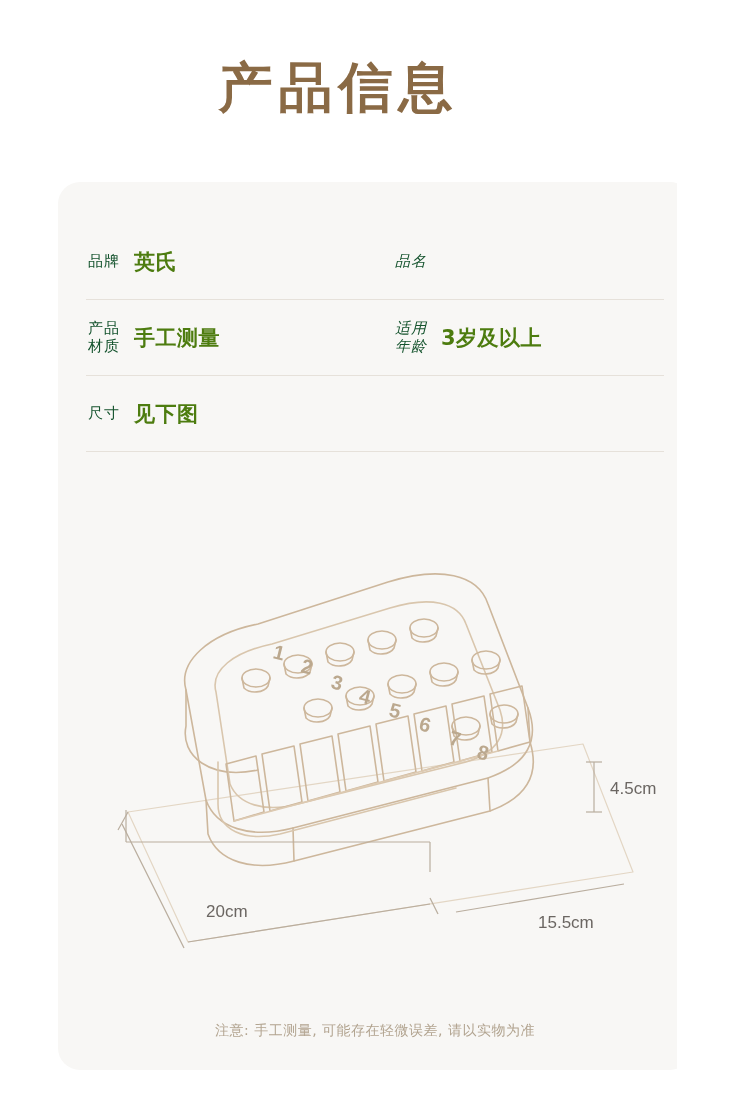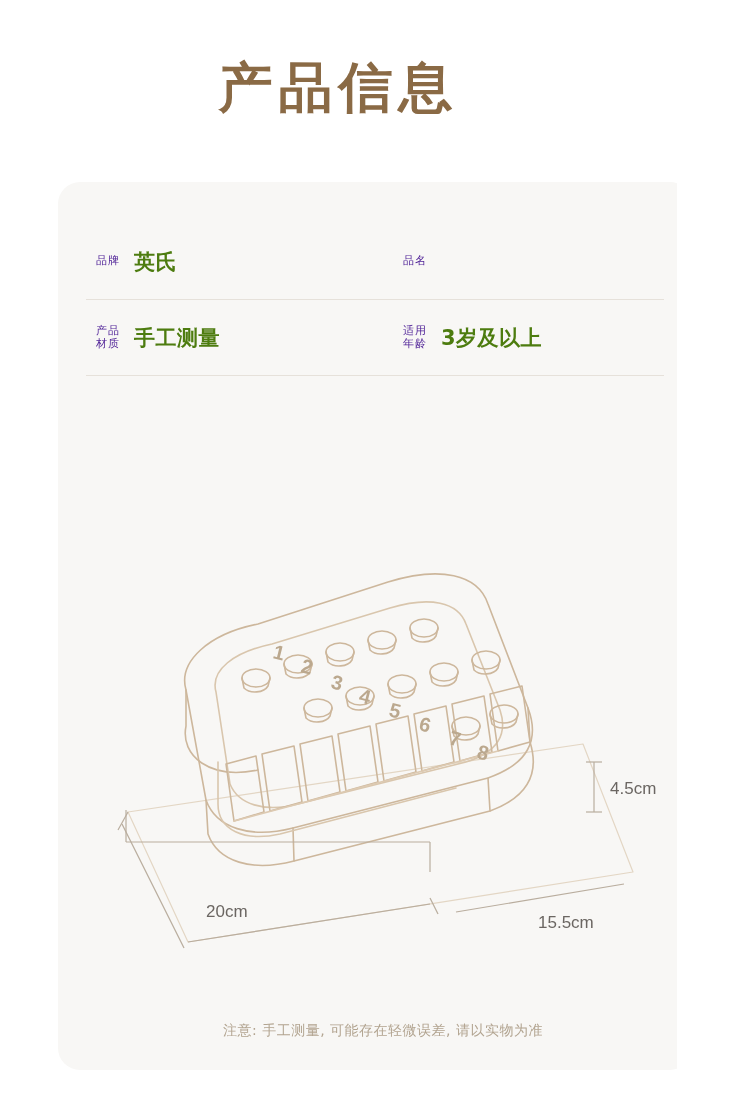--- a/index.html
+++ b/index.html
@@ -48,50 +48,50 @@
   }
   .info-row.last { border-bottom: 1px solid #e6e1da; }
   .cell {
     display: flex;
     align-items: center;
     flex: 1 1 50%;
     min-width: 0;
   }
   .cell.right { padding-left: 18px; }
   .lbl {
-    color: #4c1d95;
-    font-size: 11px;
+    color: #14532d;
+    font-size: 15px;
     line-height: 1.15;
     text-align: right;
     white-space: pre-line;
     flex: 0 0 auto;
     letter-spacing: 1px;
     font-family: "DejaVu Sans", "Liberation Sans", sans-serif;
   }
   .lbl.w2 { width: 34px; }
   .val {
     color: #4d7c0f;
     font-size: 21px;
     font-weight: bold;
     margin-left: 14px;
     letter-spacing: 0.5px;
     font-family: "DejaVu Sans", "Liberation Sans", sans-serif;
   }
-  .cell.right .lbl { width: 34px; }
+  .cell.right .lbl { width: 34px; font-style: italic; }
 
   .figure {
     position: absolute;
     left: 0;
     top: 330px;
     width: 634px;
     height: 500px;
   }
   .note {
     position: absolute;
-    left: 8px;
+    left: 0;
     top: 840px;
     width: 634px;
     text-align: center;
     color: #b2a490;
     font-size: 14px;
     letter-spacing: 0.5px;
     font-family: "DejaVu Sans", "Liberation Sans", sans-serif;
   }
   .dim-text {
     fill: #6b6662;
@@ -126,20 +126,27 @@
 材质</span>
           <span class="val">手工测量</span>
         </div>
         <div class="cell right">
           <span class="lbl">适用
 年龄</span>
           <span class="val">3岁及以上</span>
         </div>
       </div>
 
+      <div class="info-row last">
+        <div class="cell">
+          <span class="lbl w2">尺寸</span>
+          <span class="val">见下图</span>
+        </div>
+        <div class="cell right"></div>
+      </div>
 
     </div>
 
     <div class="figure">
       <svg width="634" height="500" viewBox="0 0 634 500">
         <g fill="none" stroke="#cdb79c" stroke-width="1.6" stroke-linejoin="round" stroke-linecap="round">
 
           <path d="M70 300 L525 232 L575 360 L130 430 Z" stroke="#e3d6c4" stroke-width="1.2"></path>
 
           <path d="M128 178

